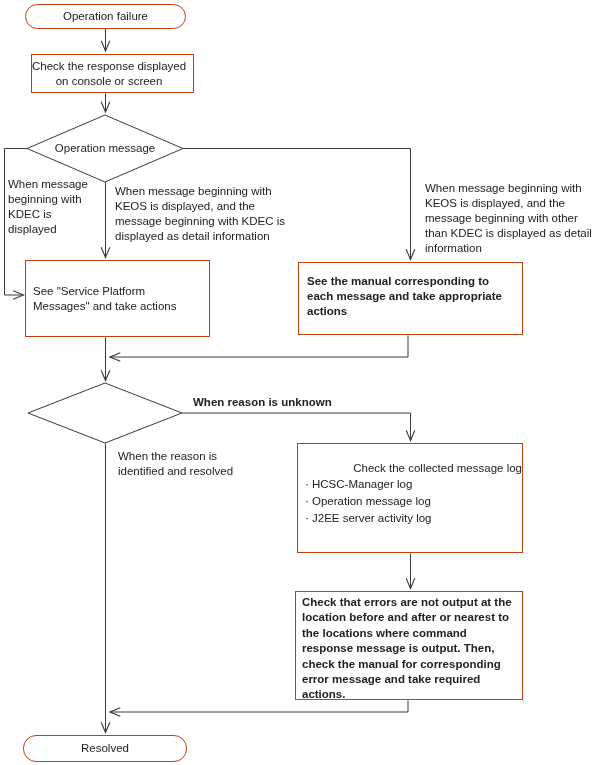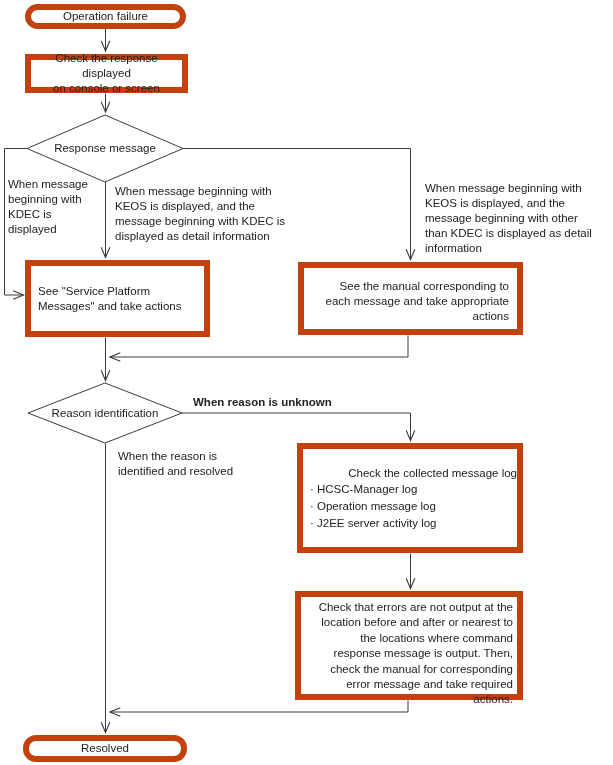--- a/index.html
+++ b/index.html
@@ -4,32 +4,32 @@
 <style>
   html,body { margin:0; padding:0; background:#fff; }
   .stage {
     position:relative; width:613px; height:765px; background:#ffffff;
     font-family:"Liberation Sans", sans-serif; font-size:11.5px; line-height:15px;
     color:#222; overflow:hidden;
   }
   svg.wires { position:absolute; left:0; top:0; width:613px; height:765px; }
   .node {
     position:absolute; box-sizing:border-box; background:#fff;
-    border:6px solid #c2410c;
+    border:1px solid #c2410c;
   }
   .stadium {
     border-radius:13px; display:flex; align-items:center; justify-content:center;
   }
   .rect-center {
-    display:flex; align-items:center; justify-content:flex-end;
+    display:flex; align-items:center; justify-content:flex-start;margin-left:6px;
   }
   .rect-center .txt { white-space:pre-line; text-align:center; }
   .rect-left { display:flex; align-items:center; }
   .rect-left .txt { white-space:pre-line; text-align:left; }
-  .rect-top .txt { white-space:pre-line; text-align:right; display:block; }
+  .rect-top .txt { white-space:pre-line; text-align:left; display:block;font-weight:bold; }
   .label { position:absolute; white-space:pre-line; }
   .diamond-label {
     position:absolute; display:flex; align-items:center; justify-content:center;
     text-align:center;
   }
   .logbox { padding-top:17px; }
   .logtitle { text-align:right; }
   .logrow { display:flex; margin-left:4px; line-height:17px; }
   .logrow .dot { width:10px; text-align:center; }
 </style>
@@ -64,21 +64,21 @@
   <div class="node stadium" style="left:25px; top:4px; width:161px; height:25px;">
     <span class="txt">Operation failure</span>
   </div>
 
   <div class="node rect-center" style="left:25px; top:54px; width:163px; height:39px;">
     <span class="txt">Check the response displayed
 on console or screen</span>
   </div>
 
   <div class="diamond-label" style="left:35px; top:135px; width:140px; height:27px;">
-    <span>Response message</span>
+    <span>Operation message</span>
   </div>
 
   <div class="label" style="left:8px; top:177px; width:100px;">When message
 beginning with
 KDEC is
 displayed</div>
   <div class="label" style="left:115px; top:184px; width:190px;">When message beginning with
 KEOS is displayed, and the
 message beginning with KDEC is
 displayed as detail information</div>
@@ -92,23 +92,20 @@
     <span class="txt">See "Service Platform
 Messages" and take actions</span>
   </div>
 
   <div class="node rect-top" style="left:298px; top:262px; width:225px; height:73px; padding:11px 8px 0 8px;">
     <span class="txt">See the manual corresponding to
 each message and take appropriate
 actions</span>
   </div>
 
-  <div class="diamond-label" style="left:32px; top:400px; width:146px; height:27px;">
-    <span>Reason identification</span>
-  </div>
 
   <div class="label" style="left:193px; top:395px; width:180px;font-weight:bold;">When reason is unknown</div>
   <div class="label" style="left:118px; top:449px; width:160px;">When the reason is
 identified and resolved</div>
 
   <div class="node logbox" style="left:297px; top:443px; width:226px; height:110px;">
     <div class="logtitle">Check the collected message log</div>
     <div class="logrow">
       <span class="dot">·</span>
       <span>HCSC-Manager log</span>

